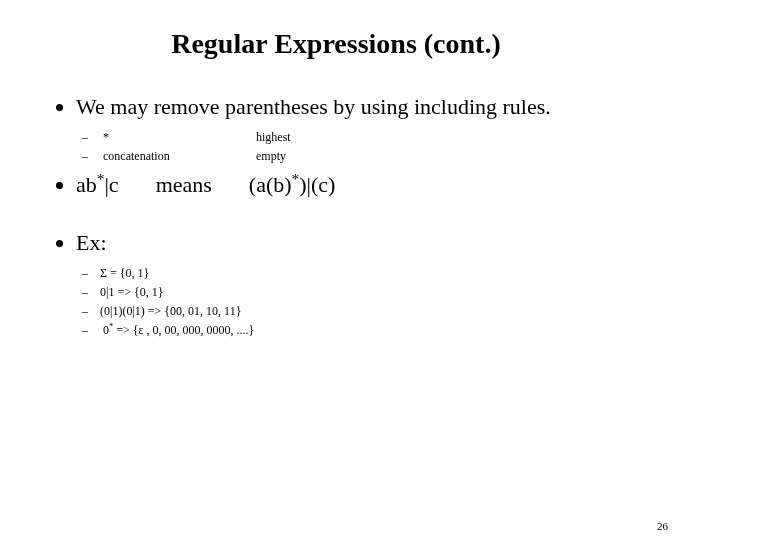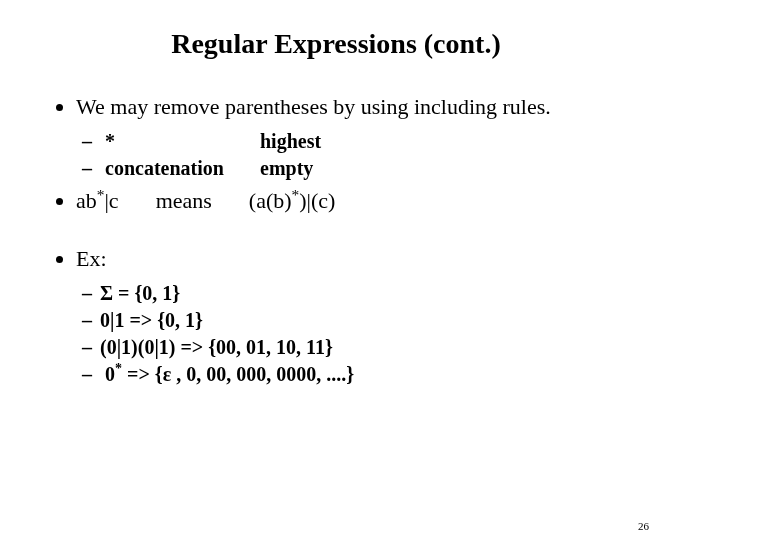--- a/index.html
+++ b/index.html
@@ -32,23 +32,22 @@
   ul.lvl1 > li {
     font-size: 22px;
     margin-bottom: 8px;
   }
   ul.lvl2 {
     list-style: none;
     margin: 10px 0 8px 0;
     padding-left: 24px;
   }
   ul.lvl2 > li {
-    font-size: 20px;
+    font-size: 12px;
     margin: 4px 0;
-    font-weight: bold;
   }
   ul.lvl2 > li::before {
     content: "–";
     display: inline-block;
     width: 18px;
     margin-left: -18px;
   }
   .prec-row .op {
     display: inline-block;
     min-width: 150px;
@@ -60,21 +59,21 @@
     display: inline-block;
     width: 26px;
   }
   .star {
     vertical-align: super;
     font-size: 0.7em;
     line-height: 0;
   }
   .page-num {
     position: absolute;
-    right: 23px;
+    right: 4px;
     bottom: 8px;
     font-size: 11px;
   }
 </style>
 </head>
 <body>
 
 <div class="slide">
 
   <div class="title">Regular Expressions (cont.)</div>

